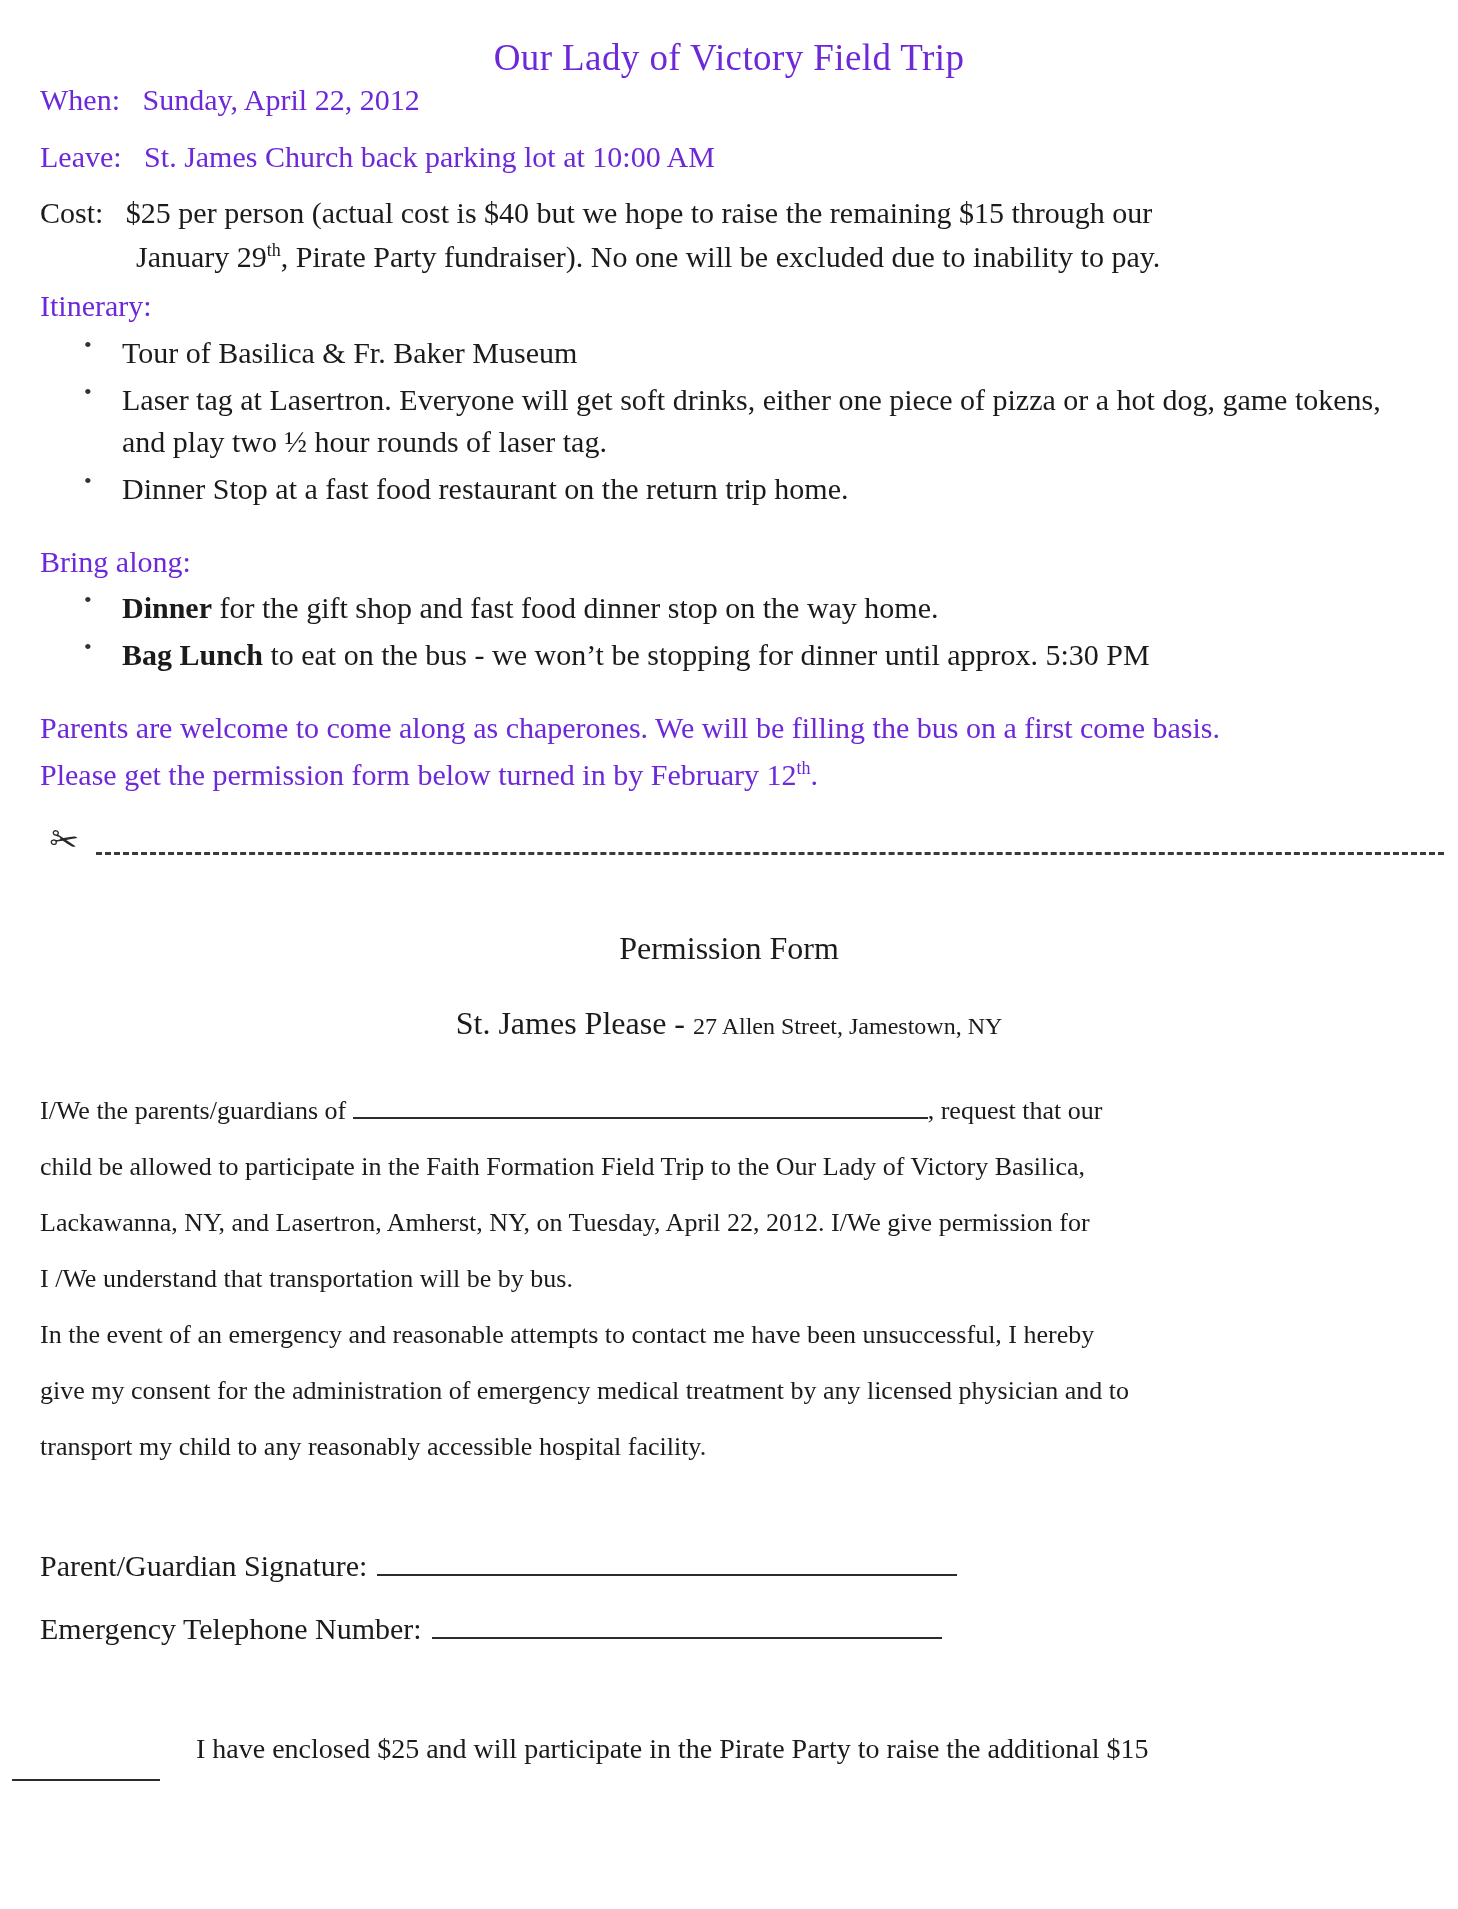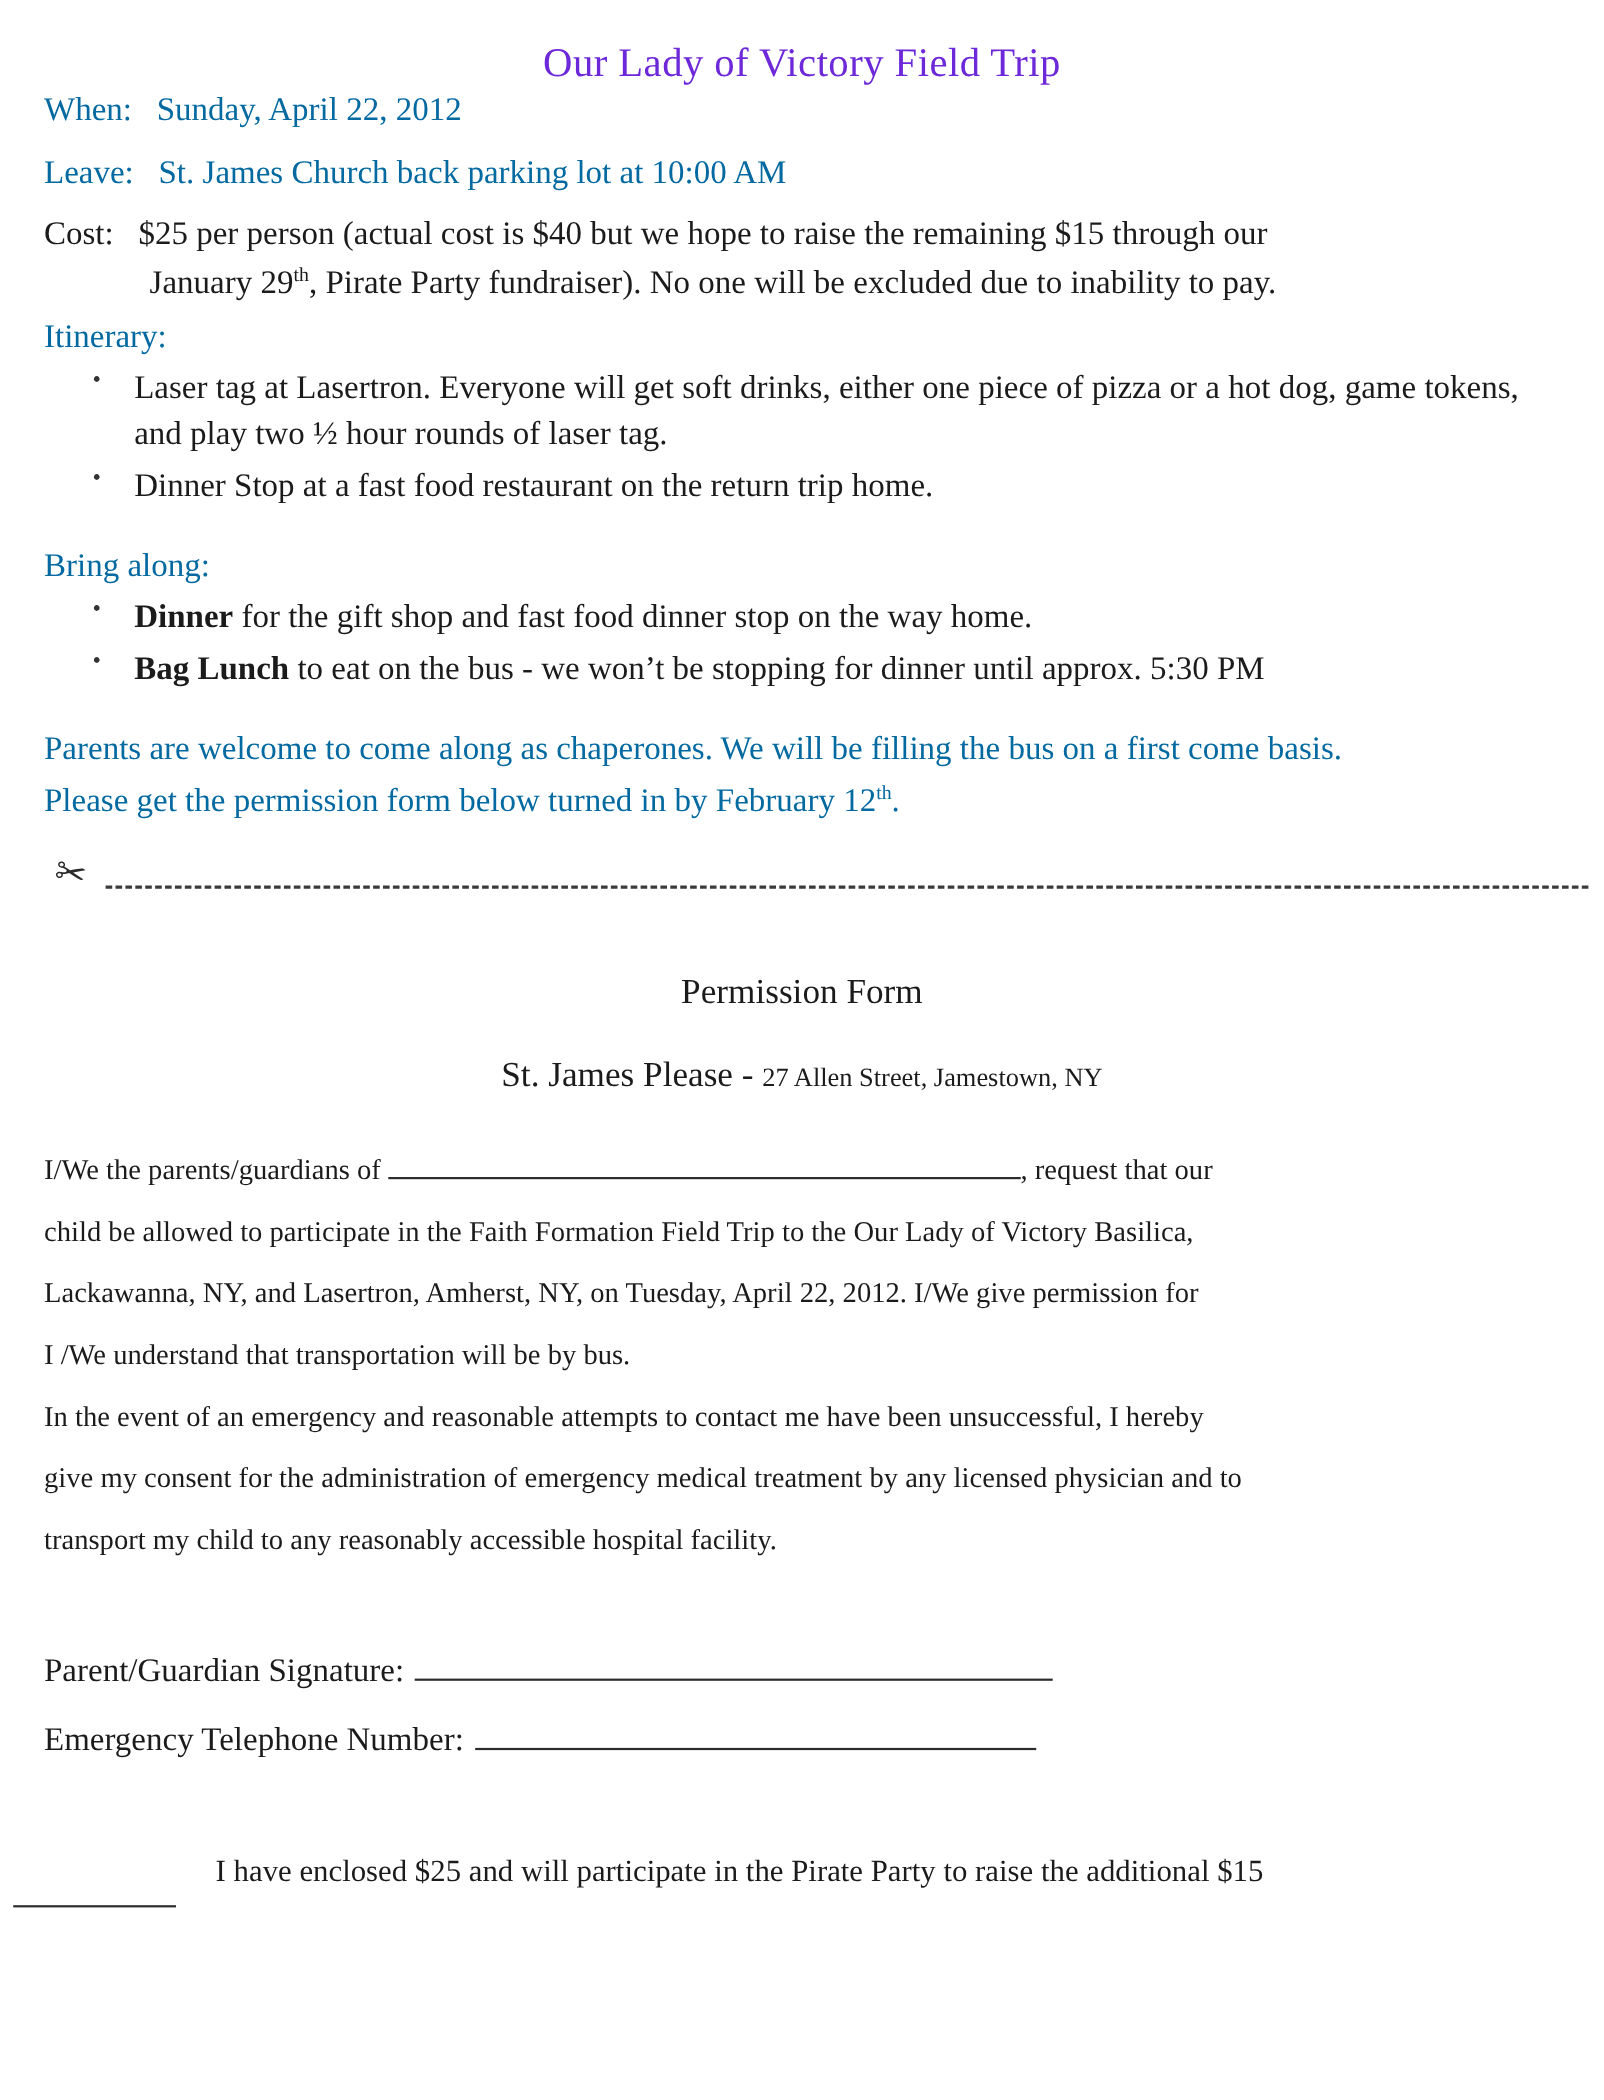--- a/index.html
+++ b/index.html
@@ -30,21 +30,21 @@
     font-weight: normal;
     color: #6d28d9;
   }
   .body-block {
     margin: 0 48px 0 40px;
   }
   .line {
     font-size: 30px;
     line-height: 1.42;
     margin: 0 0 14px 0;
-    color: #0369a1;
+    color: #6d28d9;
   }
   .tight {
     margin-bottom: 4px;
   }
   .cost-line {
     font-size: 30px;
     line-height: 1.38;
     margin: 14px 0 2px 0;
   }
   .cost-cont {
@@ -180,20 +180,21 @@
       <span>&nbsp;</span>
       <span>$25 per person (actual cost is $40 but we hope to raise the remaining $15 through our</span>
     </div>
     <div class="cost-cont">
       <span>January 29</span><sup>th</sup><span>, Pirate Party fundraiser).  No one will be excluded due to inability to pay.</span>
     </div>
 
     <div class="line tight">Itinerary:</div>
 
     <ul class="bullets">
+      <li>Tour of Basilica &amp; Fr. Baker Museum</li>
       <li>Laser tag at Lasertron. Everyone will get soft drinks, either one piece of pizza or a hot dog, game tokens, and play two ½ hour rounds of laser tag.</li>
       <li>Dinner Stop at a fast food restaurant on the return trip home.</li>
     </ul>
 
     <div class="spacer-md"></div>
 
     <div class="line tight">Bring along:</div>
 
     <ul class="bullets">
       <li><span class="bold">Dinner</span><span> for the gift shop and fast food dinner stop on the way home.</span></li>

